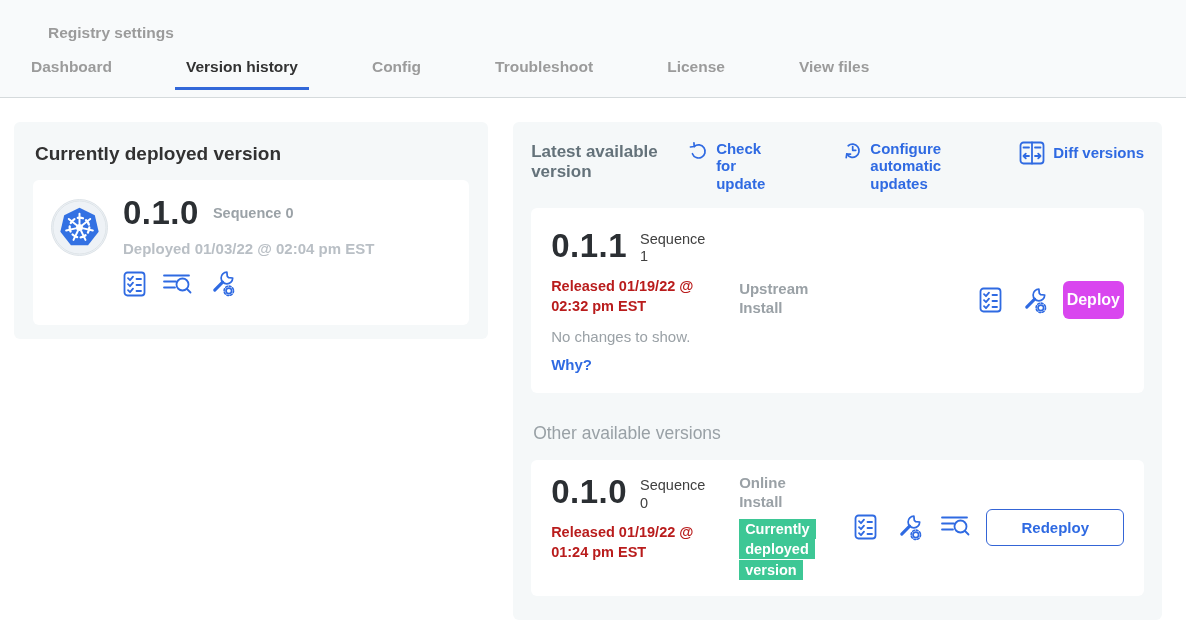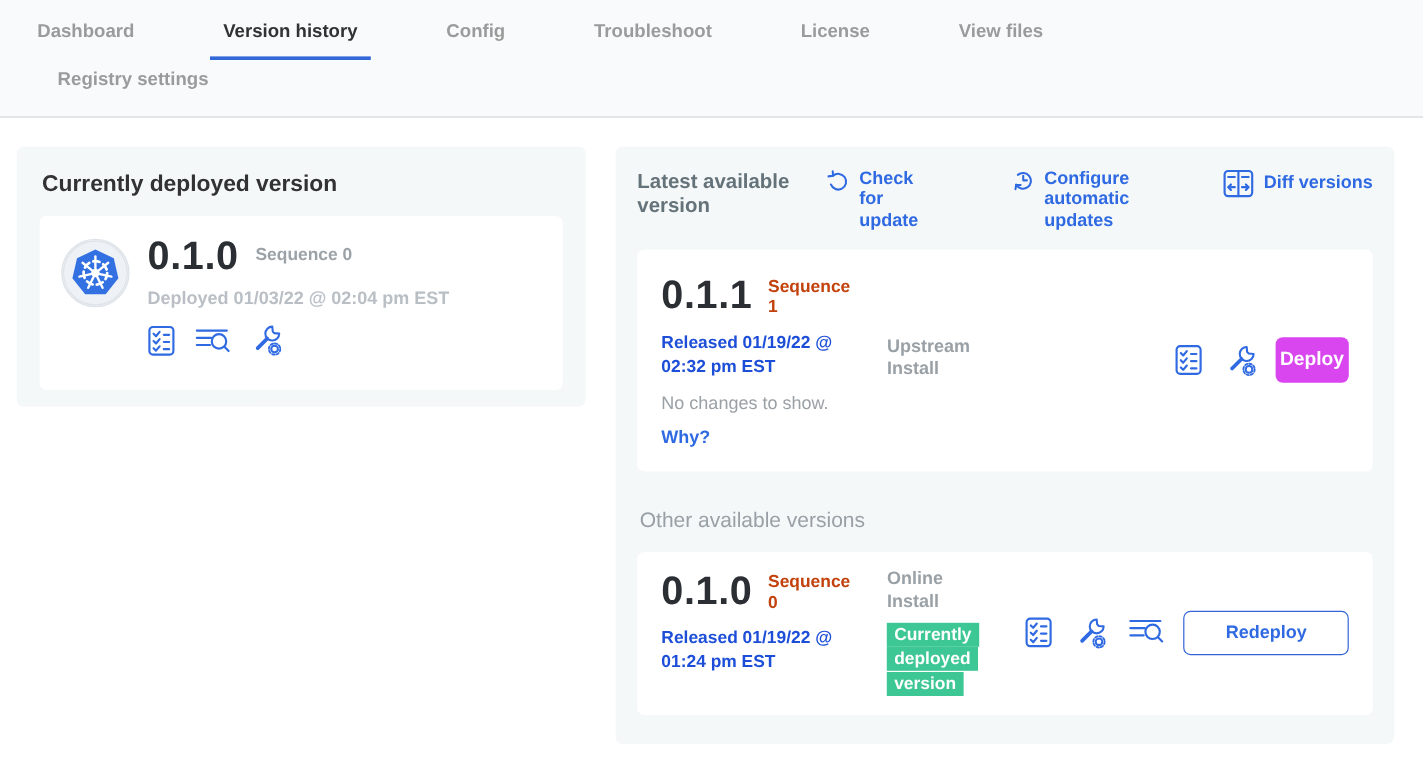--- a/index.html
+++ b/index.html
@@ -38,22 +38,22 @@
   .rp-title { width:140px; font-size:17px; font-weight:600; color:#64727a; line-height:1.2; margin-top:2px; }
   .rp-links { display:flex; flex:1; align-items:flex-start; margin-left:18px; gap:78px; }
   .rp-link { display:flex; gap:8px; align-items:flex-start; color:#2f6ae2; font-weight:bold;
              font-size:15px; line-height:1.15; cursor:pointer; }
   .rp-link svg { flex:none; margin-top:1px; }
   .rp-link.diff { margin-left:auto; align-items:center; white-space:nowrap; }
 
   .version-card { background:#fff; border-radius:6px; margin-top:16px; padding:20px; display:flex; align-items:flex-start; }
   .version-card.second { padding:14px 20px 16px; }
   .vc-main { width:188px; }
-  .vc-seq { width:72px; font-size:14.5px; font-weight:700; color:#c2410c; line-height:1.2; margin-top:3px; }
-  .vc-released { margin-top:10px; font-size:14.5px; font-weight:600; color:#1d4ed8; line-height:1.4; max-width:172px; }
+  .vc-seq { width:72px; font-size:14.5px; font-weight:400; color:#404040; line-height:1.2; margin-top:3px; }
+  .vc-released { margin-top:10px; font-size:14.5px; font-weight:600; color:#b91c1c; line-height:1.4; max-width:172px; }
   .vc-changes { margin-top:12px; font-size:15px; color:#9aa1a6; }
   .vc-why { margin-top:11px; color:#2f6ae2; font-weight:bold; font-size:15px; cursor:pointer; width:42px; }
   .vc-source { width:105px; font-size:15px; font-weight:600; color:#9aa1a6; line-height:1.25; }
   .version-card.first .vc-source { margin-top:52px; }
   .badge-wrap { width:82px; margin-top:7px; }
   .badge { display:inline; background:#3dc795; color:#fff; font-weight:bold; font-size:14.5px;
            line-height:20.5px; padding:2px 6px; -webkit-box-decoration-break:clone; box-decoration-break:clone; }
   .vc-icons { display:flex; gap:18px; align-self:center; margin-left:auto; margin-right:16px; color:#2f6ae2; }
   .btn { align-self:center; border-radius:6px; font-weight:bold; cursor:pointer;
          font-family:"Liberation Sans","DejaVu Sans",sans-serif; }
@@ -120,31 +120,31 @@
         <line x1="26.3" y1="31.6" x2="21.9" y2="40.6"></line>
         <line x1="24.1" y1="28.9" x2="14.4" y2="31.1"></line>
         <line x1="24.9" y1="25.5" x2="17.1" y2="19.3"></line>
       </g>
       <circle cx="28" cy="28" r="3.6" fill="#fff"></circle>
     </g>
   </defs>
 </svg>
 
 <div class="nav">
+  <div class="nav-row nav-row2">
+    <div class="tab">Registry settings</div>
+  </div>
   <div class="nav-row">
     <div class="tab">Dashboard</div>
     <div class="tab active">Version history</div>
     <div class="tab">Config</div>
     <div class="tab">Troubleshoot</div>
     <div class="tab">License</div>
     <div class="tab">View files</div>
   </div>
-  <div class="nav-row nav-row2">
-    <div class="tab">Registry settings</div>
-  </div>
 </div>
 
 <div class="main">
 
   <div class="panel left-panel">
     <h2>Currently deployed version</h2>
     <div class="deployed-card">
       <div class="k8s-circle">
         <svg width="57" height="57" viewBox="0 0 56 56">
             <use href="#ic-k8s"></use>

